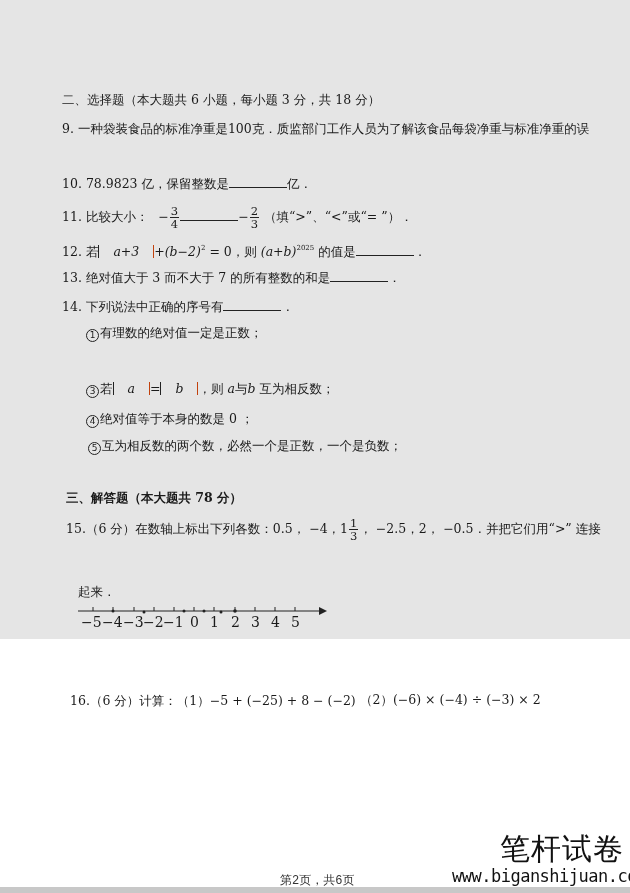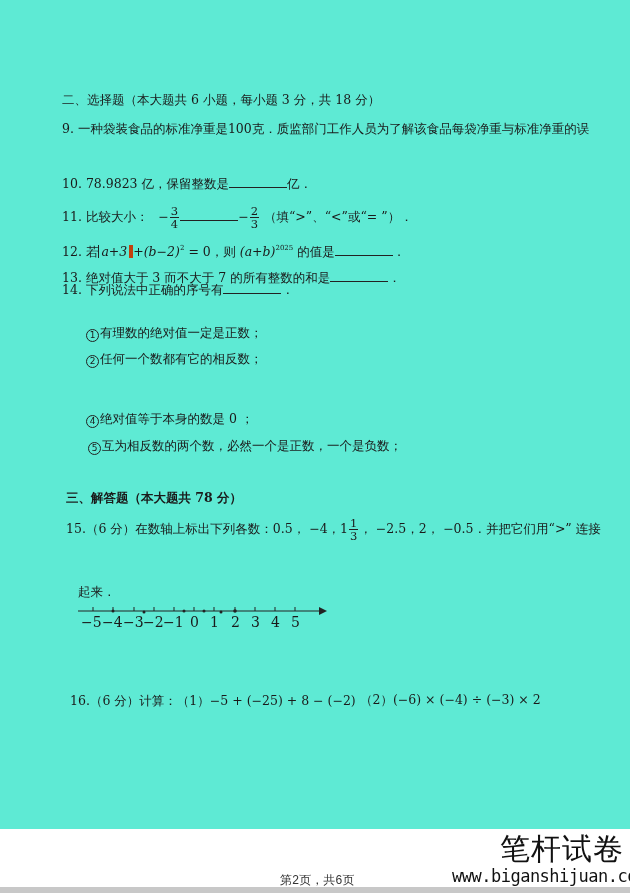--- a/index.html
+++ b/index.html
@@ -1,25 +1,25 @@
 <!DOCTYPE html>
 <html><head>
 <meta charset="utf-8">
 <style>
   * { margin: 0; padding: 0; box-sizing: border-box; }
   html, body { width: 630px; height: 893px; background: #ffffff; overflow: hidden; }
   body { font-family: "DejaVu Serif", "Liberation Serif", serif; color: #1a1a1a; position: relative; }
-  .page { position: absolute; left: 0; top: 0; width: 630px; height: 829px; background: #5eead4; }
+  .page { position: absolute; left: 0; top: 0; width: 630px; height: 639px; background: #e5e5e5; }
   .line { position: absolute; font-size: 12.5px; white-space: nowrap; line-height: 16px; }
   .bold { font-weight: bold; }
   .blank { display: inline-block; border-bottom: 1px solid #222; vertical-align: baseline; height: 11px; }
   .frac { display: inline-flex; flex-direction: column; align-items: center; vertical-align: middle; font-size: 11.5px; line-height: 12px; margin: 0 1px; }
   .frac .num { border-bottom: 1px solid #222; padding: 0 1px; }
   .frac .den { padding: 0 1px; }
-  .abs { display: inline-block; border-left: 1px solid #222; border-right: 4px solid #c2410c; padding: 0 2px; line-height: 13px; font-style: italic; }
+  .abs { display: inline-block; border-left: 1px solid #222; border-right: 1px solid #c2410c; padding: 0 14px; line-height: 13px; font-style: italic; }
   .it { font-style: italic; }
   sup { font-size: 7px; vertical-align: 6px; }
   .opt { position: absolute; font-size: 12.5px; white-space: nowrap; line-height: 16px; }
   .circ { display: inline-block; width: 13px; height: 13px; border: 1px solid #222; border-radius: 50%; font-size: 9px; line-height: 11px; text-align: center; vertical-align: -1px; margin-right: 1px; font-family: "DejaVu Sans", sans-serif; }
   .numline { position: absolute; left: 75px; top: 598px; width: 260px; height: 40px; }
   .footer-page { position: absolute; left: 280px; top: 872px; font-size: 12px; font-family: Liberation Mono, monospace; color: #333; }
   .wm-title { position: absolute; left: 475px; top: 832px; font-size: 30px; font-family: "DejaVu Sans", sans-serif; color: #111; letter-spacing: 1px; line-height: 34px; margin-left: 25px; }
   .wm-tag { position: absolute; left: 456px; top: 855px; font-size: 7px; color: #e02020; font-family: "DejaVu Sans", sans-serif; font-weight: bold; margin-top: 48px; }
   .wm-url { position: absolute; left: 452px; top: 866px; font-size: 17px; font-family: "DejaVu Sans Mono", "Liberation Mono", monospace; color: #111; letter-spacing: -0.5px; }
   .bottom-bar { position: absolute; left: 0; top: 887px; width: 630px; height: 6px; background: #c8c8c8; }
@@ -60,30 +60,32 @@
     <span>= 0，则</span>
     <span class="it">(a+b)</span><sup>2025</sup>
     <span>的值是</span><span class="blank" style="width:58px;"></span><span>．</span>
   </div>
 
   <div class="line" style="left:62px; top:270px;">
     <span>13.</span>
     <span>绝对值大于 3 而不大于 7 的所有整数的和是</span><span class="blank" style="width:58px;"></span><span>．</span>
   </div>
 
-  <div class="line" style="left:62px; top:282px;">
+  <div class="line" style="left:62px; top:299px;">
     <span>14.</span>
     <span>下列说法中正确的序号有</span><span class="blank" style="width:58px;"></span><span>．</span>
   </div>
 
   <div class="opt" style="left:86px; top:325px;">
     <span class="circ">1</span><span>有理数的绝对值一定是正数；</span>
   </div>
-  <div class="opt" style="left:86px; top:351px;">
-    <span class="circ">2</span><span>任何一个数都有它的相反数；</span>
+  <div class="opt" style="left:86px; top:381px;">
+    <span class="circ">3</span><span>若</span><span class="abs">a</span><span>=</span><span class="abs">b</span><span>，则</span>
+    <span class="it">a</span><span>与</span><span class="it">b</span>
+    <span>互为相反数；</span>
   </div>
   <div class="opt" style="left:86px; top:411px;">
     <span class="circ">4</span><span>绝对值等于本身的数是 0 ；</span>
   </div>
   <div class="opt" style="left:88px; top:438px;">
     <span class="circ">5</span><span>互为相反数的两个数，必然一个是正数，一个是负数；</span>
   </div>
 
   <div class="line bold" style="left:66px; top:490px;">三、解答题（本大题共 78 分）</div>
 

